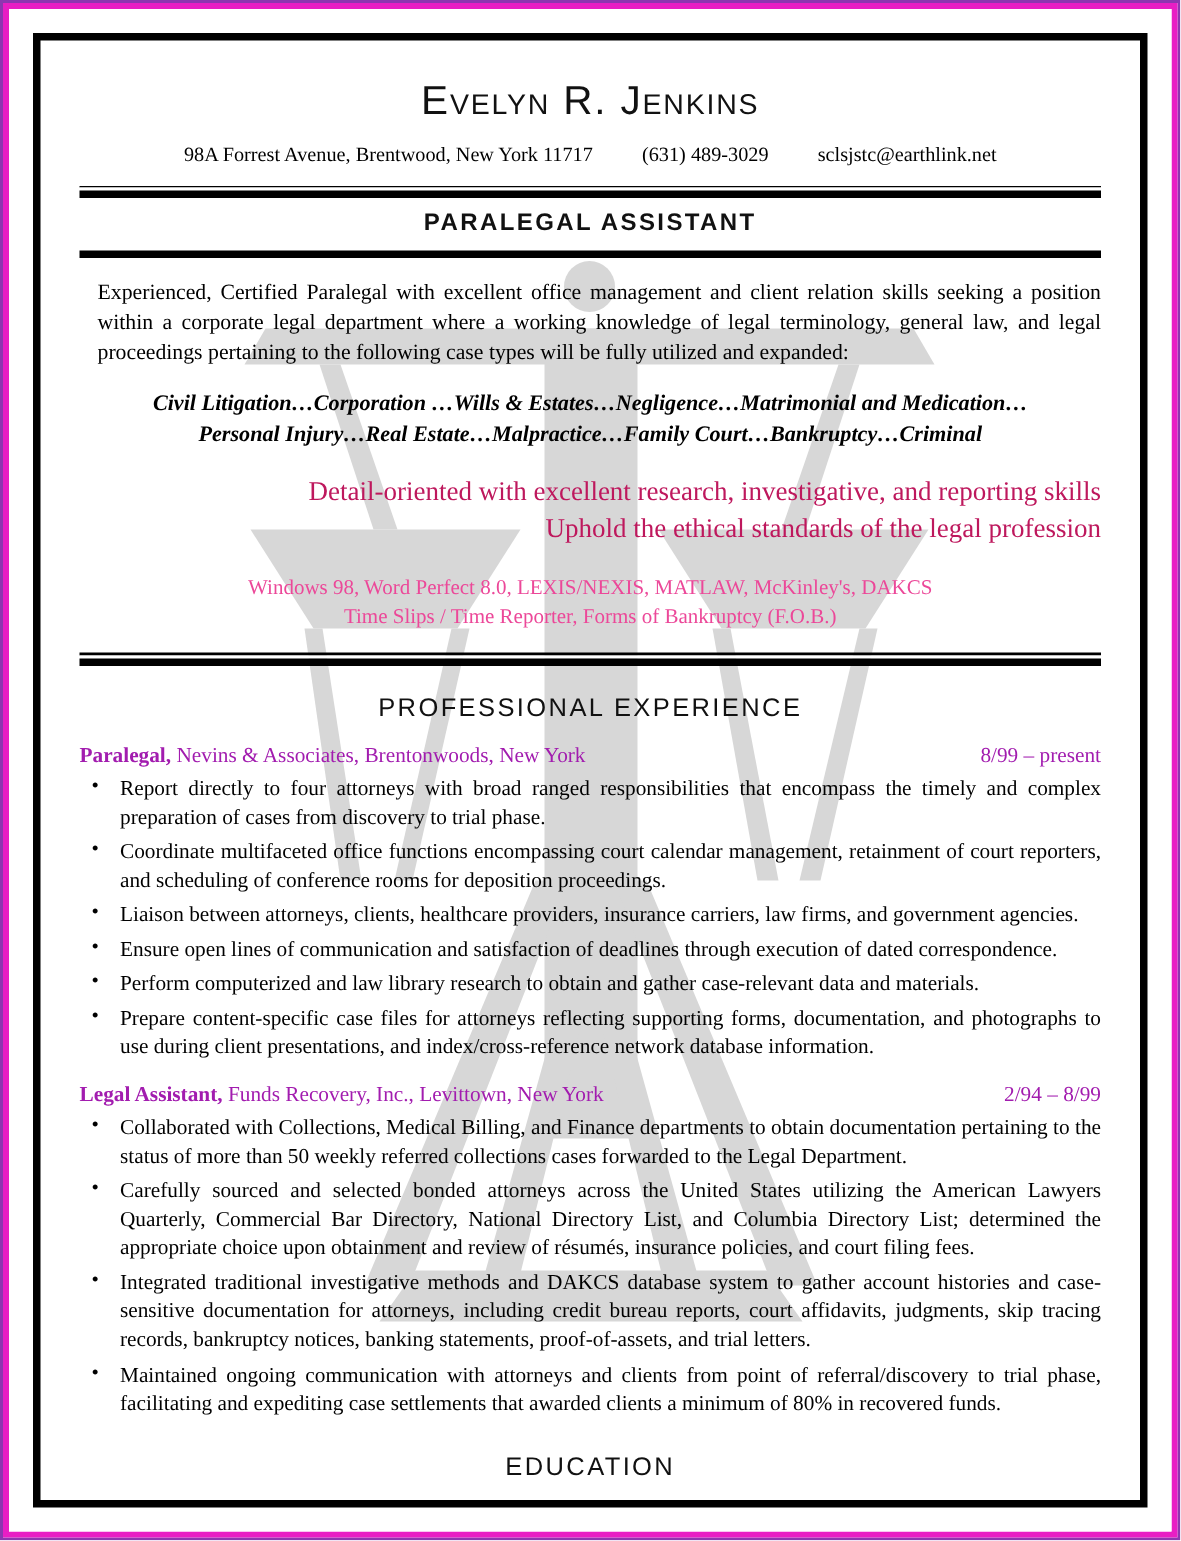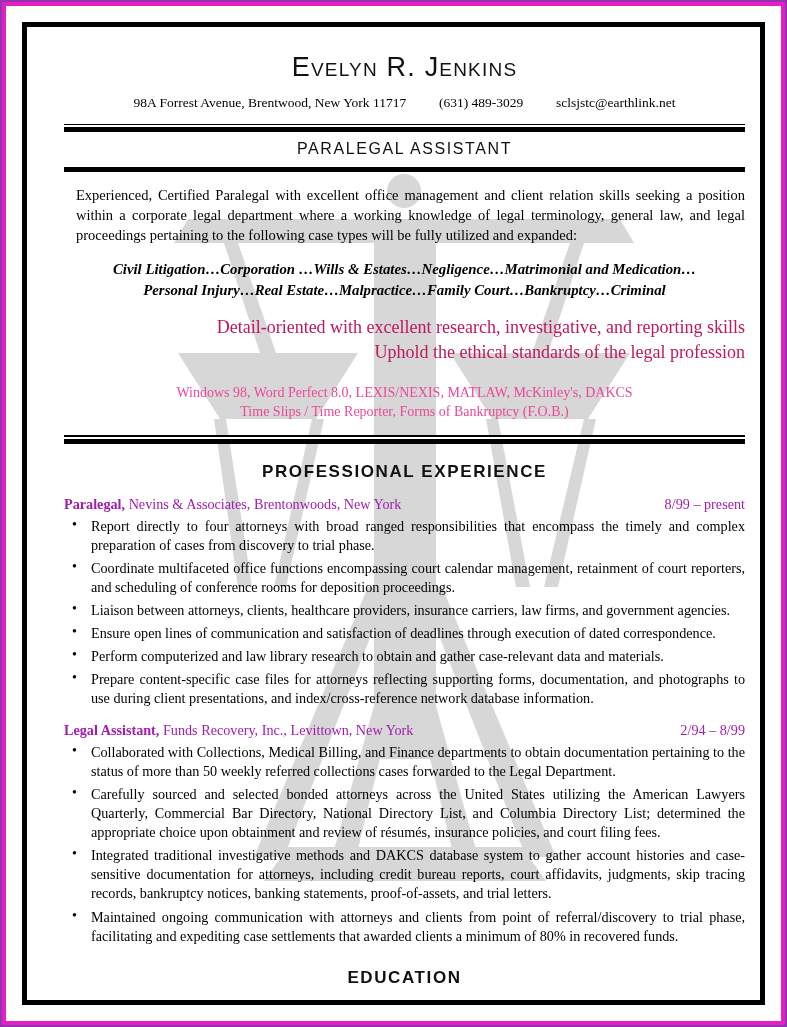--- a/index.html
+++ b/index.html
@@ -46,21 +46,21 @@
     left: 22px; top: 22px;
     width: 743px; height: 983px;
     box-sizing: border-box;
     border: 5px solid #000000;
     background: #ffffff;
   }
 
   
   .sheet {
     position: absolute;
-    left: 38px;
+    left: 27px;
     top: 27px;
     width: 733px;
     height: 973px;
     box-sizing: border-box;
     padding: 18px 26px 0 26px;
     overflow: hidden;
   }
 
   
   .watermark {
@@ -124,30 +124,30 @@
   }
 
   
   .banner-title {
     text-align: center;
     font-family: "Liberation Sans", sans-serif;
     font-size: 16px;
     letter-spacing: 1.6px;
     color: #111;
     padding: 8px 0 9px 0;
-    font-weight: 400;
+    font-weight: 700;
   }
   .section-title {
     text-align: center;
     font-family: "Liberation Sans", sans-serif;
     font-size: 17px;
     letter-spacing: 1.6px;
     color: #111;
     padding: 18px 0 14px 0;
-    font-weight: 700;
+    font-weight: 400;
   }
   .section-title.education {
     padding: 22px 0 12px 0;
   }
 
   
   .summary {
     text-align: justify;
     font-size: 14.5px;
     line-height: 1.38;

